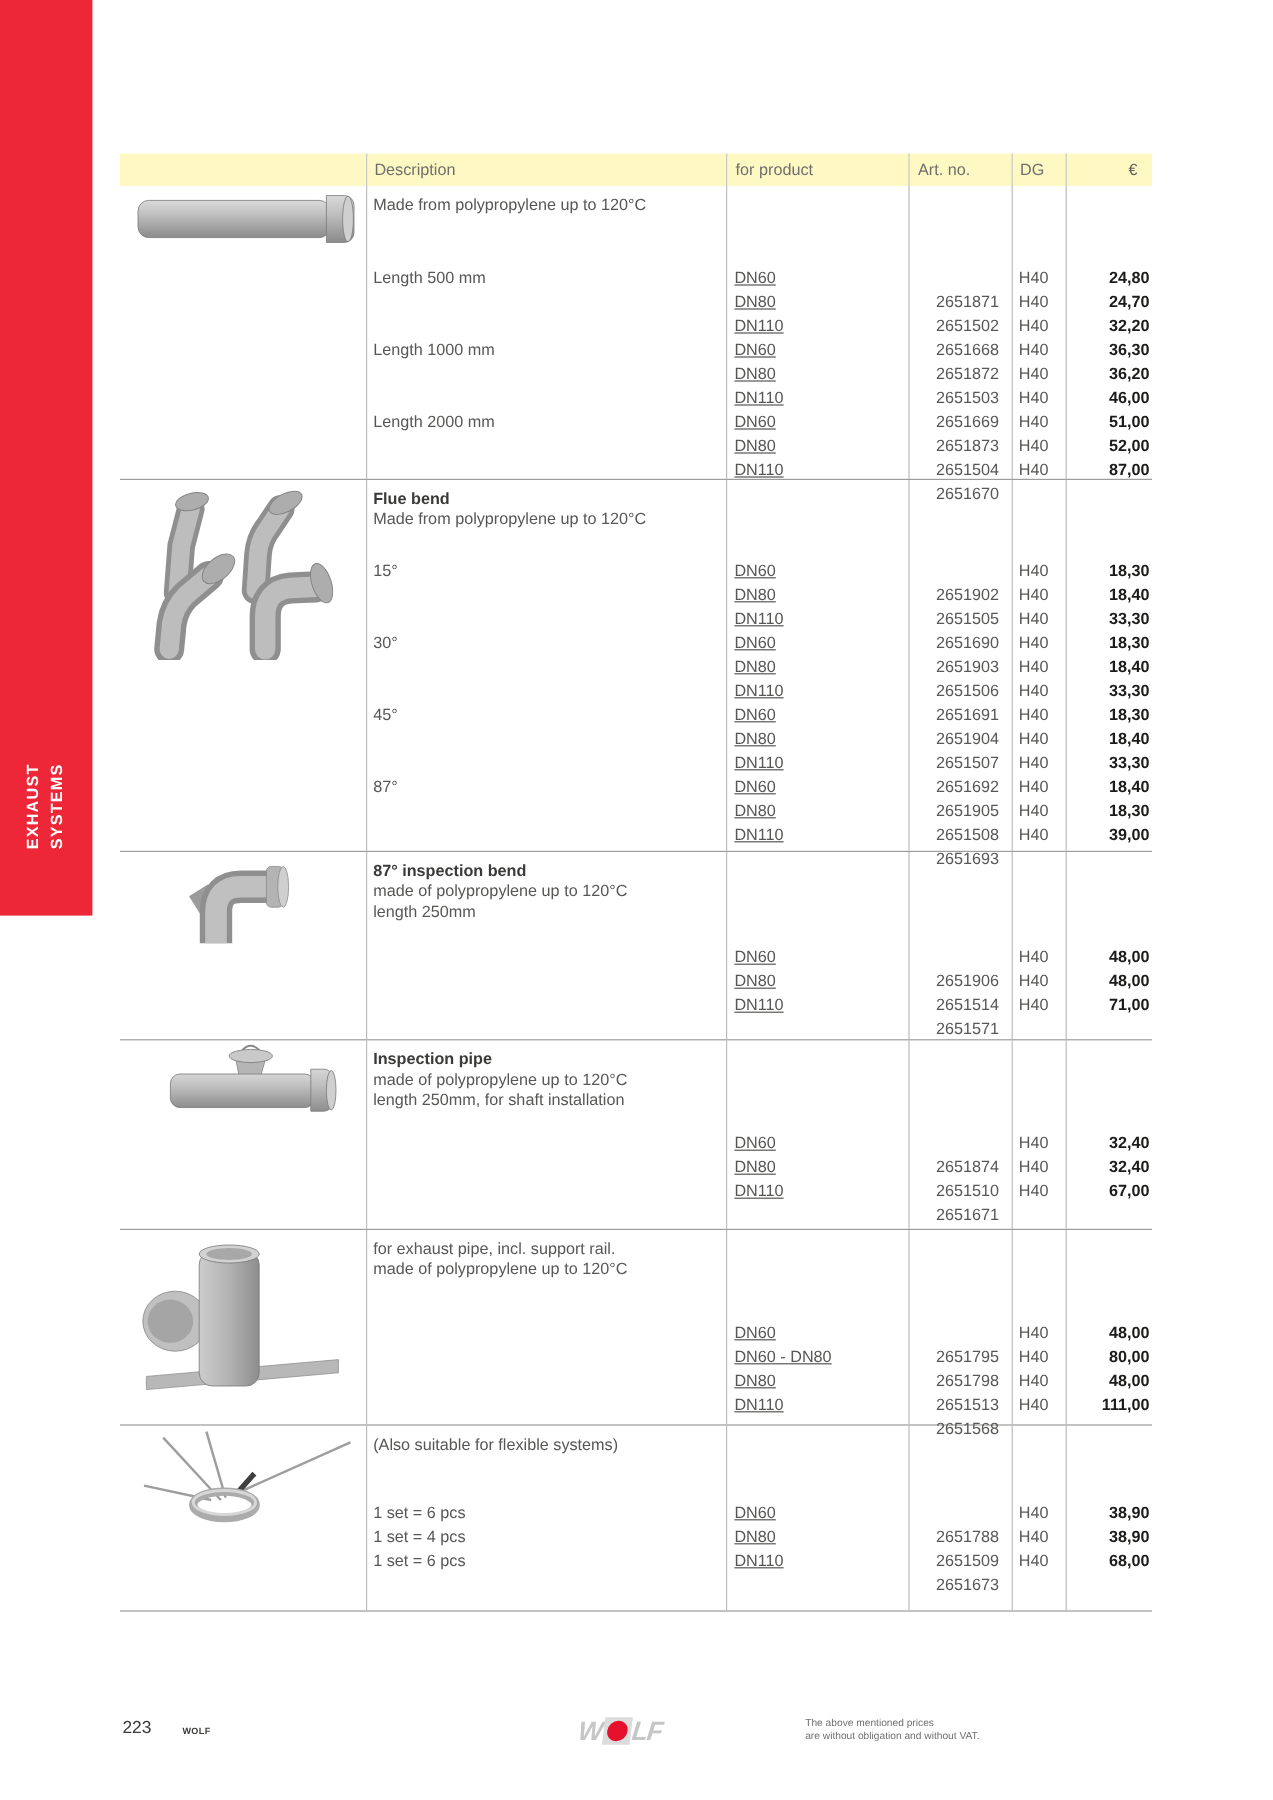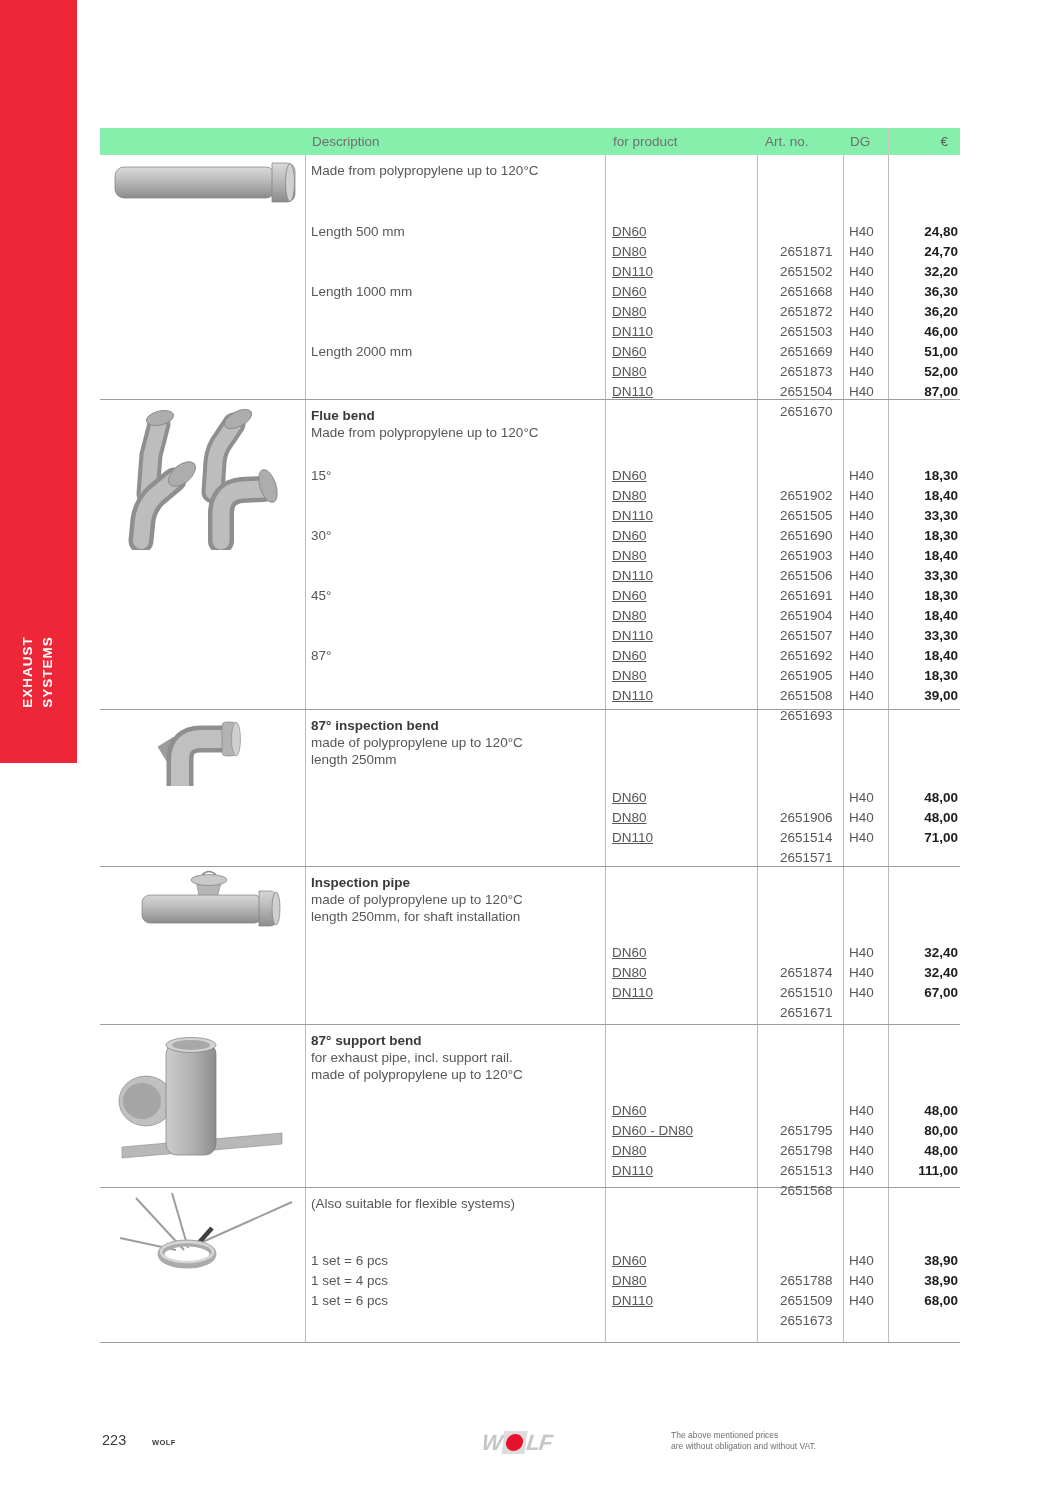--- a/index.html
+++ b/index.html
@@ -9,21 +9,21 @@
   .sidebar{position:absolute;left:0;top:0;width:77px;height:763px;background:#ed2737;}
   .sidebar-label{position:absolute;left:38px;top:672px;transform:translate(-50%,-50%) rotate(-90deg);
                  color:#fff;font-size:13.5px;font-weight:bold;letter-spacing:1px;line-height:20px;
                  white-space:nowrap;text-align:left;}
   
   .title{position:absolute;left:102px;top:56px;margin:0;font-size:29px;font-weight:bold;
          color:#ed2737;letter-spacing:-0.5px;white-space:nowrap;}
   
   .table{position:absolute;left:100px;top:128px;width:860px;}
   .thead{display:grid;grid-template-columns:205px 300px 152px 86px 45px 72px;height:27px;
-         background:#86efac;font-size:13.5px;color:#706f6f;}
+         background:#fef9c3;font-size:13.5px;color:#706f6f;}
   .th{display:flex;align-items:center;padding-left:6px;box-sizing:border-box;}
   .thead .th + .th{border-left:1px solid #c9c9c8;}
   .th-prod,.th-art{padding-left:7px;}
   .th-euro{justify-content:flex-end;padding-right:12px;color:#5f5f5e;}
   
   .section{position:relative;display:grid;grid-template-columns:205px 300px 152px 86px 45px 72px;
            border-bottom:1px solid #9c9c9b;box-sizing:border-box;font-size:13.5px;color:#575756;}
   .s0{height:245px;grid-template-rows:67px repeat(9,20px);}
   .s1{height:310px;grid-template-rows:66px repeat(12,20px);}
   .s2{height:157px;grid-template-rows:78px repeat(3,20px);}
@@ -224,21 +224,20 @@
     </defs>
     <polygon points="22,122 182,108 182,119 22,133" fill="#b8b8b8" stroke="#8a8a8a" stroke-width="0.6"></polygon>
     <ellipse cx="46" cy="76" rx="27" ry="25" fill="#c0c0c0" stroke="#7c7c7c" stroke-width="0.6"></ellipse>
     <ellipse cx="42" cy="76" rx="19" ry="18" fill="#a5a5a5"></ellipse>
     <rect x="66" y="18" width="50" height="112" rx="11" fill="url(#g3)" stroke="#7c7c7c" stroke-width="0.7"></rect>
     <ellipse cx="91" cy="20" rx="25" ry="7.5" fill="#d2d2d2" stroke="#7c7c7c" stroke-width="0.7"></ellipse>
     <ellipse cx="91" cy="20" rx="19" ry="5" fill="#a8a8a8"></ellipse>
   </svg>
 </div>
           <div class="info">
-            <div class="sec-title">87° support bend</div>
             <div class="sec-sub">for exhaust pipe, incl. support rail.</div>
             <div class="sec-sub">made of polypropylene up to 120°C</div>
           </div>
           <div class="trow" style="display: contents;"><div class="cell c-desc"></div><div class="cell c-prod">DN60</div><div class="cell c-art">2651795</div><div class="cell c-dg">H40</div><div class="cell c-price">48,00</div></div>
           <div class="trow" style="display: contents;"><div class="cell c-desc"></div><div class="cell c-prod">DN60 - DN80</div><div class="cell c-art">2651798</div><div class="cell c-dg">H40</div><div class="cell c-price">80,00</div></div>
           <div class="trow" style="display: contents;"><div class="cell c-desc"></div><div class="cell c-prod">DN80</div><div class="cell c-art">2651513</div><div class="cell c-dg">H40</div><div class="cell c-price">48,00</div></div>
           <div class="trow" style="display: contents;"><div class="cell c-desc"></div><div class="cell c-prod">DN110</div><div class="cell c-art">2651568</div><div class="cell c-dg">H40</div><div class="cell c-price">111,00</div></div>
         </div>
         <div class="section s5">
           <div class="vline" style="left: 205px;"></div>

